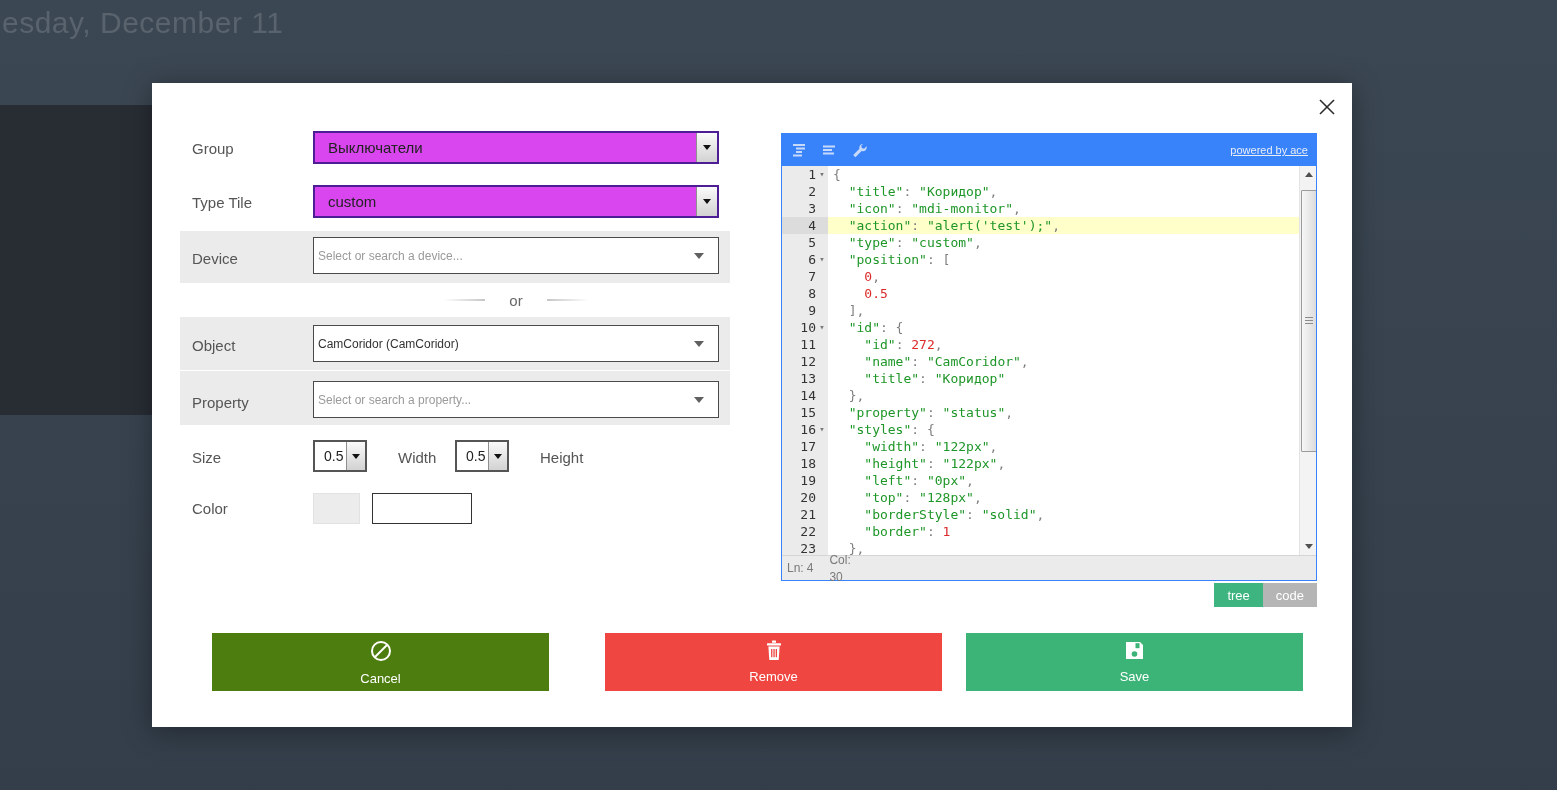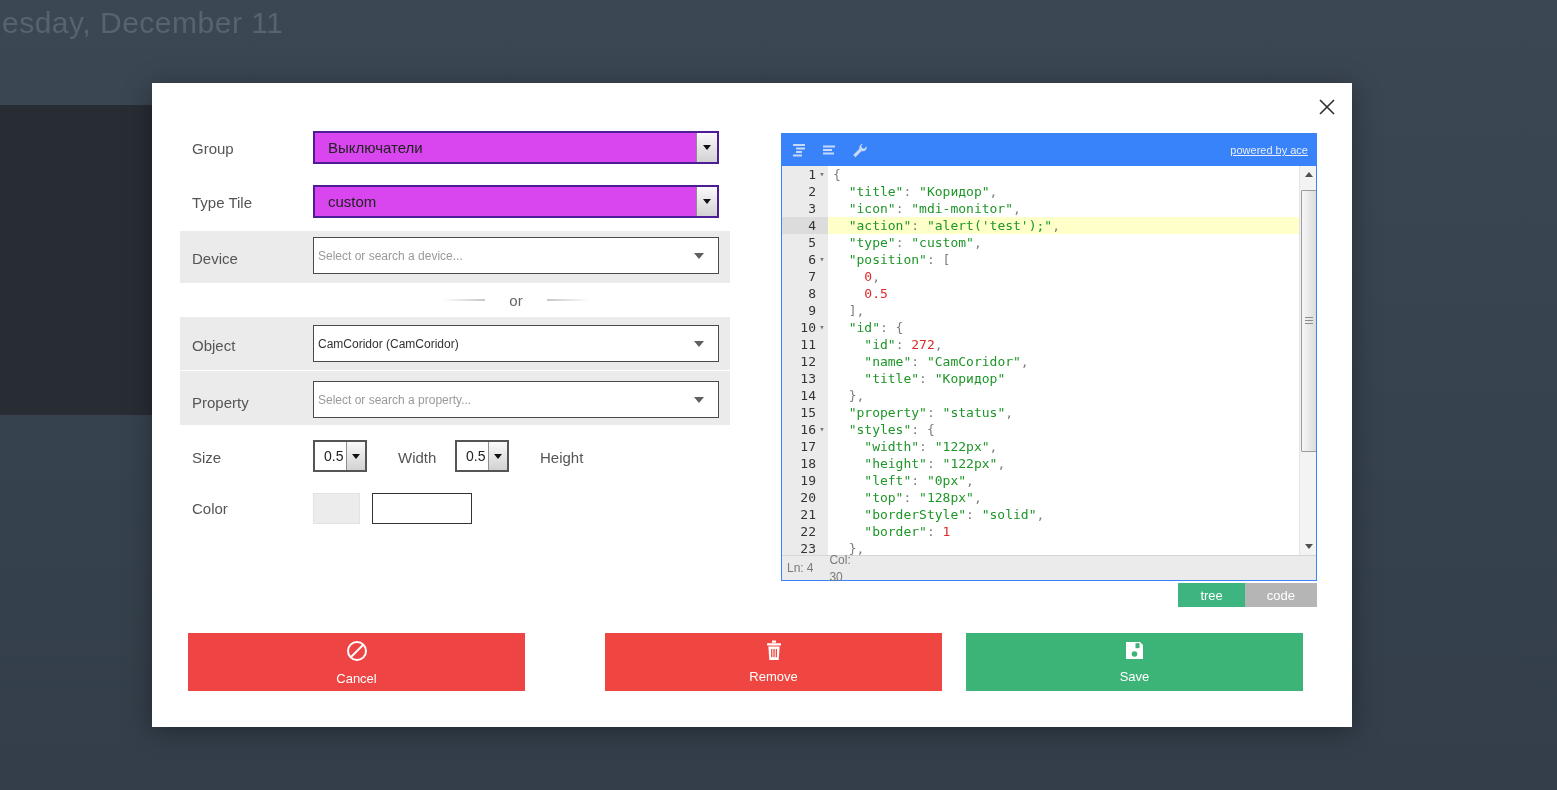--- a/index.html
+++ b/index.html
@@ -53,21 +53,21 @@
   .sel-small{position:absolute;width:54px;height:32px;border:2px solid #555;background:#fff;box-sizing:border-box;display:flex;align-items:stretch;cursor:pointer;}
   #sel-w{left:161px;top:357px}
   #sel-h{left:303px;top:357px}
   .sel-small .val{flex:1;display:flex;align-items:center;padding-left:9px;font-size:14px;color:#222;}
   .sel-small .btn{width:18px;background:linear-gradient(#fafafa,#d2d2d2);border-left:1px solid #8f8f8f;display:flex;align-items:center;justify-content:center;}
 
   .swatch{position:absolute;left:161px;top:410px;width:47px;height:31px;background:#ECECEC;border:1px solid #E2E2E2;box-sizing:border-box;}
   .color-input{position:absolute;left:220px;top:410px;width:100px;height:31px;border:1px solid #333;box-sizing:border-box;font-size:14px;padding:0 6px;outline:none;background:#fff;}
 
   .big-btn{position:absolute;top:550px;width:337px;height:58px;display:flex;flex-direction:column;align-items:center;justify-content:center;gap:5px;color:#fff;font-size:13px;cursor:pointer;}
-  #btn-cancel{left:36px;background:#ef4444}
+  #btn-cancel{left:60px;background:#4d7c0f}
   #btn-remove{left:453px;background:#F04641}
   #btn-save{left:814px;background:#3CB377}
 
   
   .editor{position:absolute;left:629px;top:50px;width:536px;height:448px;border:1px solid #3883FA;box-sizing:border-box;background:#fff;display:flex;flex-direction:column;}
   .ed-header{height:32px;background:#3883FA;display:flex;align-items:center;padding:0 8px;gap:12px;flex:none;}
   .ed-icon{width:18px;height:18px;display:flex;align-items:center;justify-content:center;cursor:pointer;}
   .powered{margin-left:auto;color:#E9EDF5;font-size:11px;text-decoration:underline;cursor:pointer;}
   .ed-body{flex:1;display:flex;position:relative;overflow:hidden;background:#fff;}
   .gutter{width:46px;background:#EBEBEB;flex:none;font:13px "DejaVu Sans Mono",monospace;color:#333;}
@@ -87,21 +87,21 @@
   .tri-up-s{width:0;height:0;border-left:4px solid transparent;border-right:4px solid transparent;border-bottom:5px solid #505050;}
   .tri-down-s{width:0;height:0;border-left:4px solid transparent;border-right:4px solid transparent;border-top:5px solid #505050;}
   .sb-thumb{position:absolute;left:1px;top:24px;width:14px;height:260px;background:linear-gradient(to right,#F6F6F6,#DCDCDC);border:1px solid #9B9B9B;border-radius:1px;cursor:pointer;}
   .sb-grip{position:absolute;left:3px;top:50%;margin-top:-4px;width:8px;height:8px;
     background:repeating-linear-gradient(#8c8c8c 0 1px,transparent 1px 3px);}
   .ed-status{height:24px;background:#EBEBEB;border-top:1px solid #D5D5D5;display:flex;align-items:center;padding-left:5px;color:#7A7A7A;font-size:12px;flex:none;}
   .ed-status .grp{display:flex;gap:3px;}
   .ed-status .grp + .grp{margin-left:16px;flex-direction:column;}
 
   .mode-btns{position:absolute;left:629px;top:500px;width:536px;display:flex;justify-content:flex-end;}
-  .mode-btn{height:24px;display:flex;align-items:center;padding:0 22px;font-size:13px;color:#fff;cursor:pointer;}
+  .mode-btn{height:24px;display:flex;align-items:center;padding:0 13px;font-size:13px;color:#fff;cursor:pointer;}
   .mode-tree{background:#3EB580;}
   .mode-code{background:#B5B5B5;}
 </style>
 </head>
 <body>
 
 <div class="date-text">esday, December 11</div>
 <div class="dark-panel"></div>
 
 <div class="modal">

